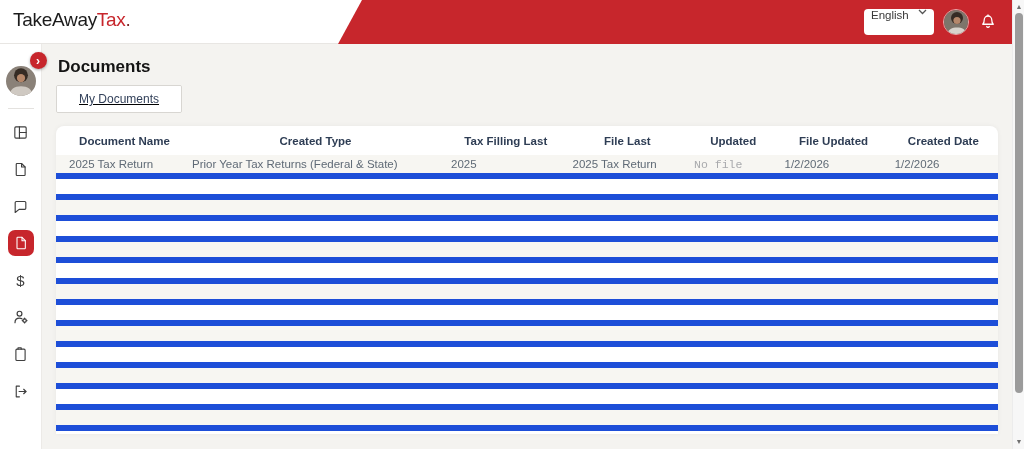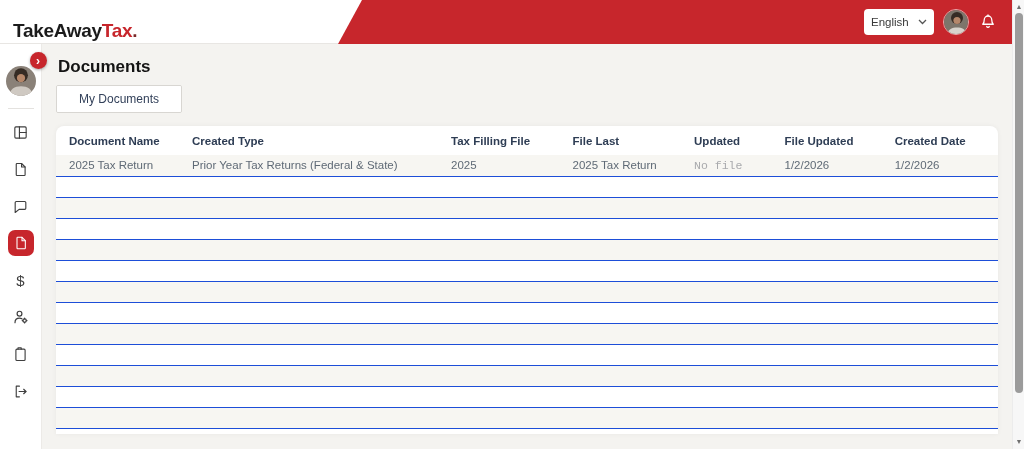--- a/index.html
+++ b/index.html
@@ -11,26 +11,26 @@
   html,body{margin:0;padding:0;}
   body{
     width:1024px;height:449px;overflow:hidden;position:relative;
     font-family:"Liberation Sans", sans-serif;background:#fff;
   }
 
   
   .app-header{position:absolute;top:0;left:0;width:1024px;height:44px;background:#fff;border-bottom:1px solid #e8e6e3;z-index:2;}
   .red-wedge{position:absolute;top:0;left:338px;right:0;height:44px;background:var(--red);
     clip-path:polygon(24px 0,100% 0,100% 100%,0 100%);}
-  .logo{position:absolute;left:13px;top:20px;font-size:19px;font-weight:bold;letter-spacing:-0.3px;color:#1b1b1b;}
+  .logo{position:absolute;left:13px;top:9px;font-size:19px;font-weight:normal;letter-spacing:-0.3px;color:#1b1b1b;}
   .logo .red{color:var(--red);}
   .logo .dot{color:#7a2a2a;}
   .header-controls{position:absolute;right:26px;top:0;height:44px;display:flex;align-items:center;gap:9px;}
   .lang-select{background:#fff;border:none;border-radius:4px;height:26px;width:70px;padding:0 7px;
-    display:flex;align-items:center;justify-content:space-between;font-size:11.5px;color:#3a3a3a;cursor:pointer;}
+    display:flex;justify-content:space-between;font-size:11.5px;color:#3a3a3a;cursor:pointer;}
   .avatar-sm{width:26px;height:26px;border-radius:50%;overflow:hidden;border:1px solid rgba(255,255,255,.6);}
   .bell{width:20px;height:22px;display:flex;align-items:center;justify-content:center;}
 
   
   .sidebar{position:absolute;left:0;top:44px;bottom:0;width:42px;background:#fff;border-right:1px solid #eceae7;z-index:3;}
   .sidebar-avatar{position:relative;width:30px;height:30px;margin:22px auto 0;}
   .sidebar-avatar .pic{width:30px;height:30px;border-radius:50%;overflow:hidden;}
   .collapse-badge{position:absolute;right:-11px;top:-14px;width:17px;height:17px;border-radius:50%;
     background:var(--red);color:#fff;display:flex;align-items:center;justify-content:center;
     font-size:12px;font-weight:bold;line-height:1;box-shadow:0 1px 3px rgba(0,0,0,.35);cursor:pointer;}
@@ -38,33 +38,33 @@
   .side-nav{display:flex;flex-direction:column;align-items:center;gap:11px;margin-top:6px;}
   .nav-item{width:26px;height:26px;display:flex;align-items:center;justify-content:center;border-radius:7px;cursor:pointer;}
   .nav-item svg{stroke:#3f3f3f;fill:none;stroke-width:1.6;stroke-linecap:round;stroke-linejoin:round;}
   .nav-item.active{background:var(--red);}
   .nav-item.active svg{stroke:#fff;}
   .dollar{font-size:15px;color:#3f3f3f;font-weight:500;}
 
   
   .main{position:absolute;left:42px;top:44px;right:12px;bottom:0;background:#f4f3f0;padding:13px 14px 0;}
   .page-title{font-size:17px;font-weight:bold;color:#141414;margin:0 0 8px 2px;}
-  .tab-group{display:inline-flex;border:1px solid #d8d6d2;background:#e4e2de;border-radius:2px;overflow:hidden;}
+  .tab-group{display:inline-flex;border:1px solid #d8d6d2;background:#e4e2de;border-radius:2px;overflow:hidden;text-decoration:underline;}
   .tab{padding:6px 22px;font-size:12px;color:#33415a;cursor:pointer;white-space:nowrap;}
   .tab.active{background:#fff;}
 
   .card{margin-top:13px;background:#fff;border-radius:8px 8px 0 0;box-shadow:0 0 5px rgba(0,0,0,.05);
     height:calc(100% - 84px);overflow:hidden;}
   table{width:100%;border-collapse:collapse;table-layout:fixed;}
-  thead th{text-align:left;font-size:11.5px;font-weight:bold;color:var(--navy);
+  thead th{text-align:center;font-size:11.5px;font-weight:bold;color:var(--navy);
     padding:9px 6px 8px;height:28px;}
   thead th:first-child{padding-left:13px;}
   tbody td{font-size:11.5px;color:#5f6a76;height:21px;padding:0 6px;}
   tbody td:first-child{padding-left:13px;}
-  tbody tr{border-bottom:1px solid #1d4ed8;}
+  tbody tr{border-bottom:6px solid #1d4ed8;}
   tbody tr:nth-child(odd){background:var(--stripe);}
   td.muted{color:#a9aaad;font-family:Liberation Mono, monospace;}
 
   
   .scrollbar{position:absolute;right:0;top:0;width:12px;height:449px;background:#f7f7f7;border-left:1px solid #ececec;z-index:5;}
   .sb-arrow{position:absolute;left:0;width:12px;text-align:center;font-size:7px;color:#707070;line-height:8px;}
   .sb-arrow.up{top:3px;} .sb-arrow.down{bottom:3px;}
   .sb-thumb{position:absolute;left:2px;top:13px;width:8px;height:380px;background:#9b9b9b;border-radius:4px;cursor:pointer;}
 </style>
 </head>
@@ -185,21 +185,21 @@
           <col style="width: 12.9%;">
           <col style="width: 12.9%;">
           <col style="width: 9.6%;">
           <col style="width: 11.7%;">
           <col style="width: 11.6%;">
         </colgroup>
       <thead>
         <tr>
             <th>Document Name</th>
             <th>Created Type</th>
-            <th>Tax Filling File</th>
+            <th>Tax Filling Last</th>
             <th>File Last</th>
             <th>Updated</th>
             <th>File Updated</th>
             <th>Created Date</th>
           </tr>
       </thead>
       <tbody>
           <tr>
             <td>2025 Tax Return</td>
             <td>Prior Year Tax Returns (Federal &amp; State)</td>

